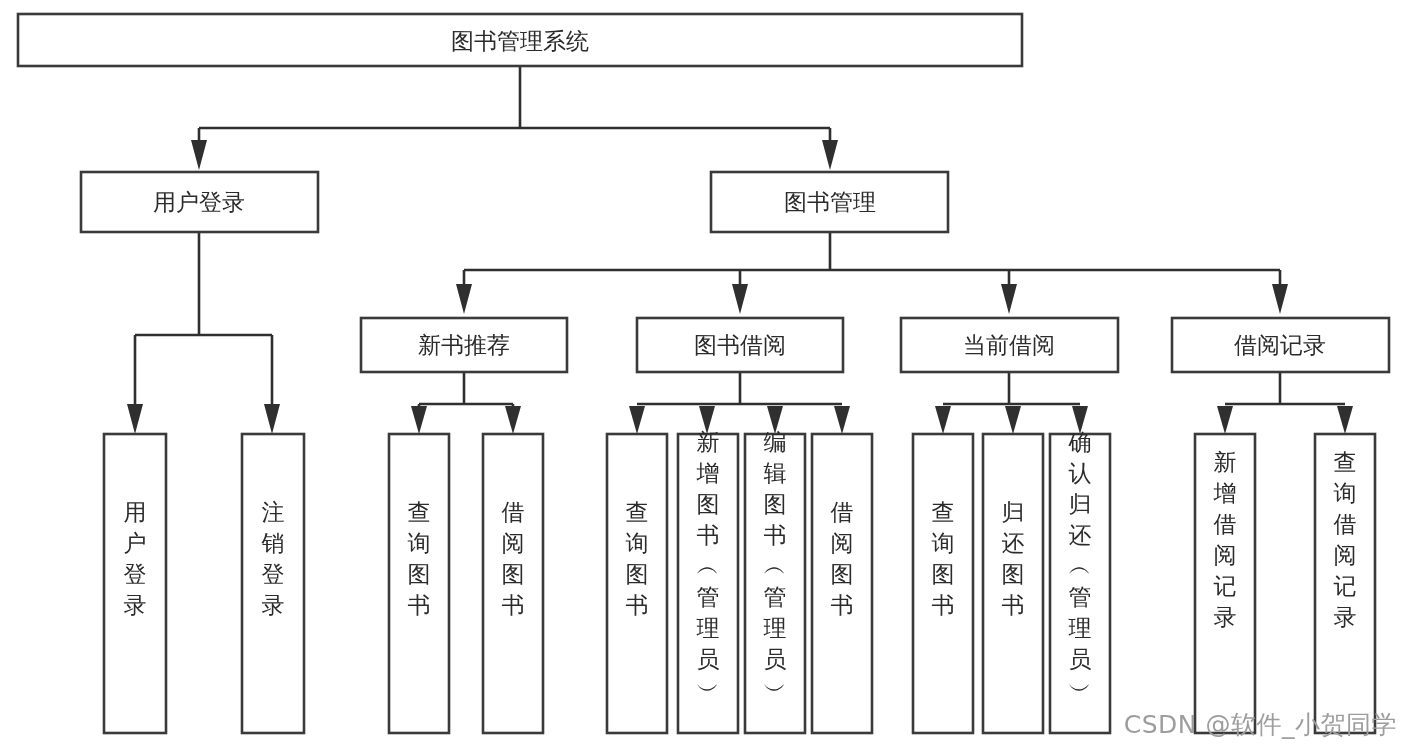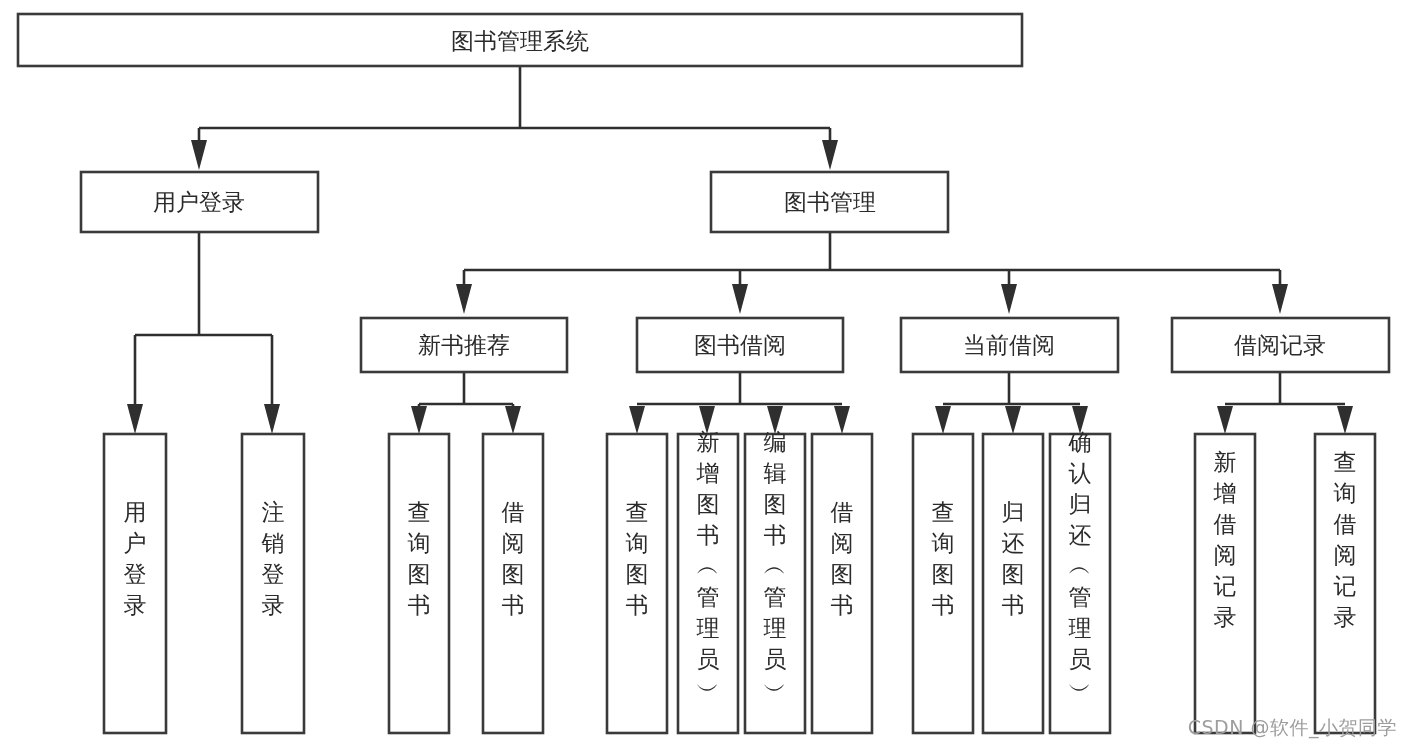--- a/index.html
+++ b/index.html
@@ -56,21 +56,21 @@
     fill: #2b2b2b;
     font-family: "DejaVu Sans", "Liberation Sans", sans-serif;
     font-size: 23px;
     text-anchor: middle;
   }
   .watermark {
     position: absolute;
     right: 8px;
     bottom: 6px;
     font-family: "DejaVu Sans", "Liberation Sans", sans-serif;
-    font-size: 19px;
+    font-size: 25px;
     color: #9d9d9d;
     white-space: nowrap;
     letter-spacing: 0.5px;
     user-select: none;
   }
 </style>
 </head>
 <body>
 
 <div id="diagram-root">

